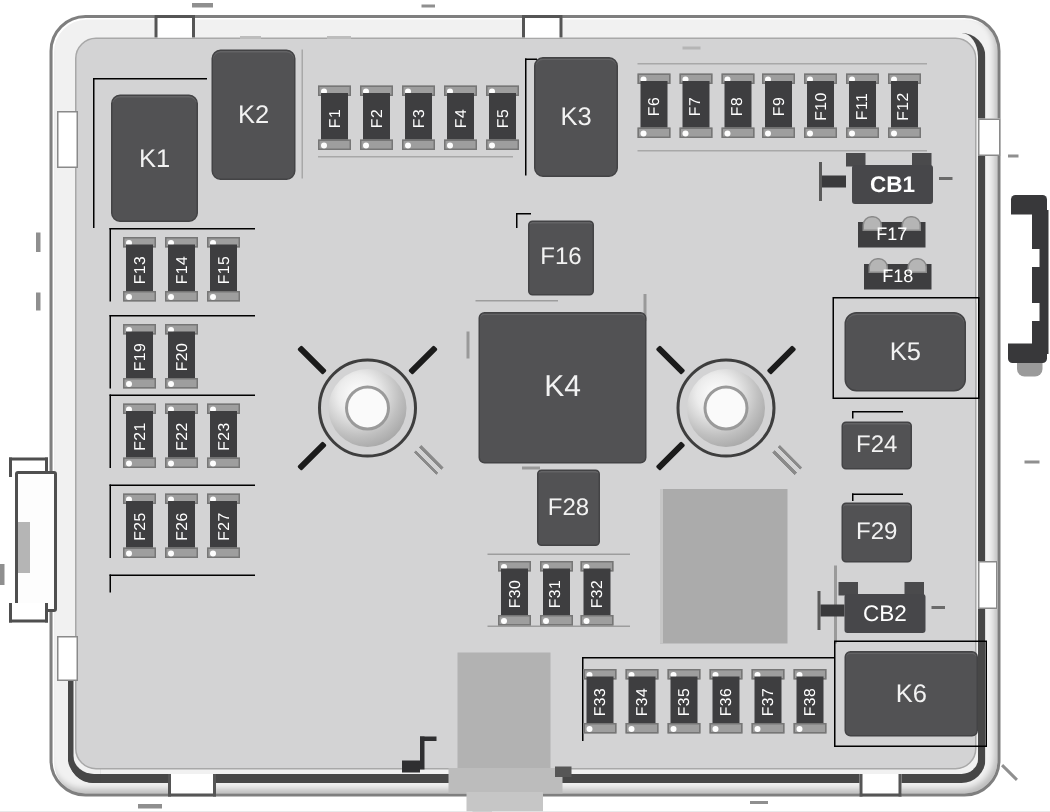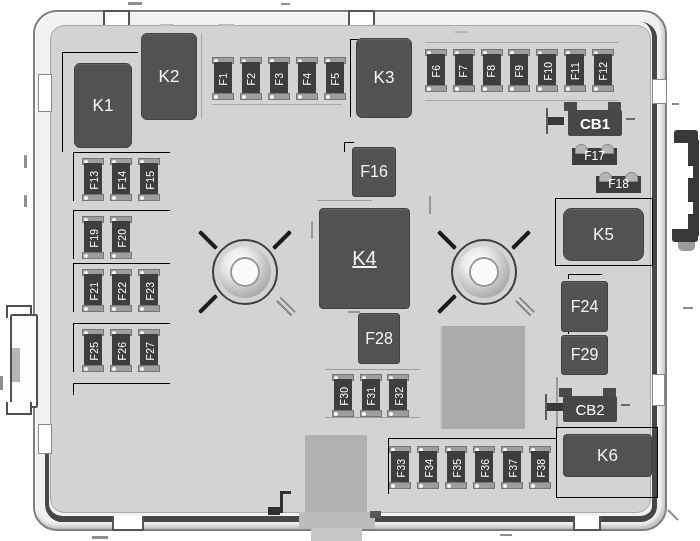--- a/index.html
+++ b/index.html
@@ -186,37 +186,37 @@
 
 <div class="abs relay" style="left:74px;top:63px;width:58px;height:85px;">
     <span>K1</span>
   </div>
 <div class="abs relay" style="left:141px;top:33px;width:56px;height:87px;">
     <span>K2</span>
   </div>
 <div class="abs relay" style="left:356px;top:38px;width:56px;height:80px;">
     <span>K3</span>
   </div>
-<div class="abs relay big" style="left:319px;top:208px;width:91px;height:101px;text-decoration:underline;">
+<div class="abs relay big" style="left:319px;top:208px;width:112px;height:101px;">
     <span>K4</span>
   </div>
 <div class="abs relay" style="left:563px;top:208px;width:81px;height:53px;border-radius:8px;">
     <span>K5</span>
   </div>
-<div class="abs relay" style="left:563px;top:434px;width:89px;height:43px;border-radius:4px;">
+<div class="abs relay" style="left:563px;top:434px;width:89px;height:57px;border-radius:4px;">
     <span>K6</span>
   </div>
 
 <div class="abs relay sq" style="left:352px;top:147px;width:44px;height:50px;">
     <span>F16</span>
   </div>
 <div class="abs relay sq" style="left:358px;top:313px;width:42px;height:51px;">
     <span>F28</span>
   </div>
-<div class="abs relay sq" style="left:561px;top:281px;width:47px;height:51px;">
+<div class="abs relay sq" style="left:561px;top:281px;width:47px;height:32px;">
     <span>F24</span>
   </div>
 <div class="abs relay sq" style="left:561px;top:335px;width:47px;height:40px;">
     <span>F29</span>
   </div>
 
 <div class="abs" style="left:546px;top:108px;width:2px;height:26px;background:#5a5a5a;"></div>
 <div class="abs cbnub" style="left:548px;top:117px;width:16px;height:8px;"></div>
 <div class="abs cbtab" style="left:564px;top:102px;width:13px;height:9px;"></div>
 <div class="abs cbtab" style="left:608px;top:102px;width:13px;height:9px;"></div>
@@ -228,21 +228,21 @@
 <div class="abs" style="left:545px;top:394px;width:2px;height:26px;background:#5a5a5a;"></div>
 <div class="abs cbnub" style="left:547px;top:403px;width:16px;height:8px;"></div>
 <div class="abs cbtab" style="left:559px;top:388px;width:13px;height:9px;"></div>
 <div class="abs cbtab" style="left:603px;top:388px;width:13px;height:9px;"></div>
 <div class="abs cb" style="left:563px;top:396px;width:54px;height:26px;">
     <span>CB2</span>
   </div>
 <div class="abs" style="left:621px;top:404px;width:9px;height:2px;background:#6a6a6a;"></div>
 
 <div class="hfuse" style="left:572px;top:148px;"><span>F17</span></div>
-<div class="hfuse" style="left:596px;top:176px;"><span>F18</span></div>
+<div class="hfuse" style="left:576px;top:176px;"><span>F18</span></div>
 
 <div class="abs" style="left:212px;top:57px;">
     <div class="vfuse" style="left: 0px; top: 0px;">
       <div class="cap t"></div>
       <div class="fbody">
         <span class="vlbl">F1</span>
       </div>
       <div class="cap b"></div>
     </div>
     <div class="vfuse" style="left: 28px; top: 0px;">

